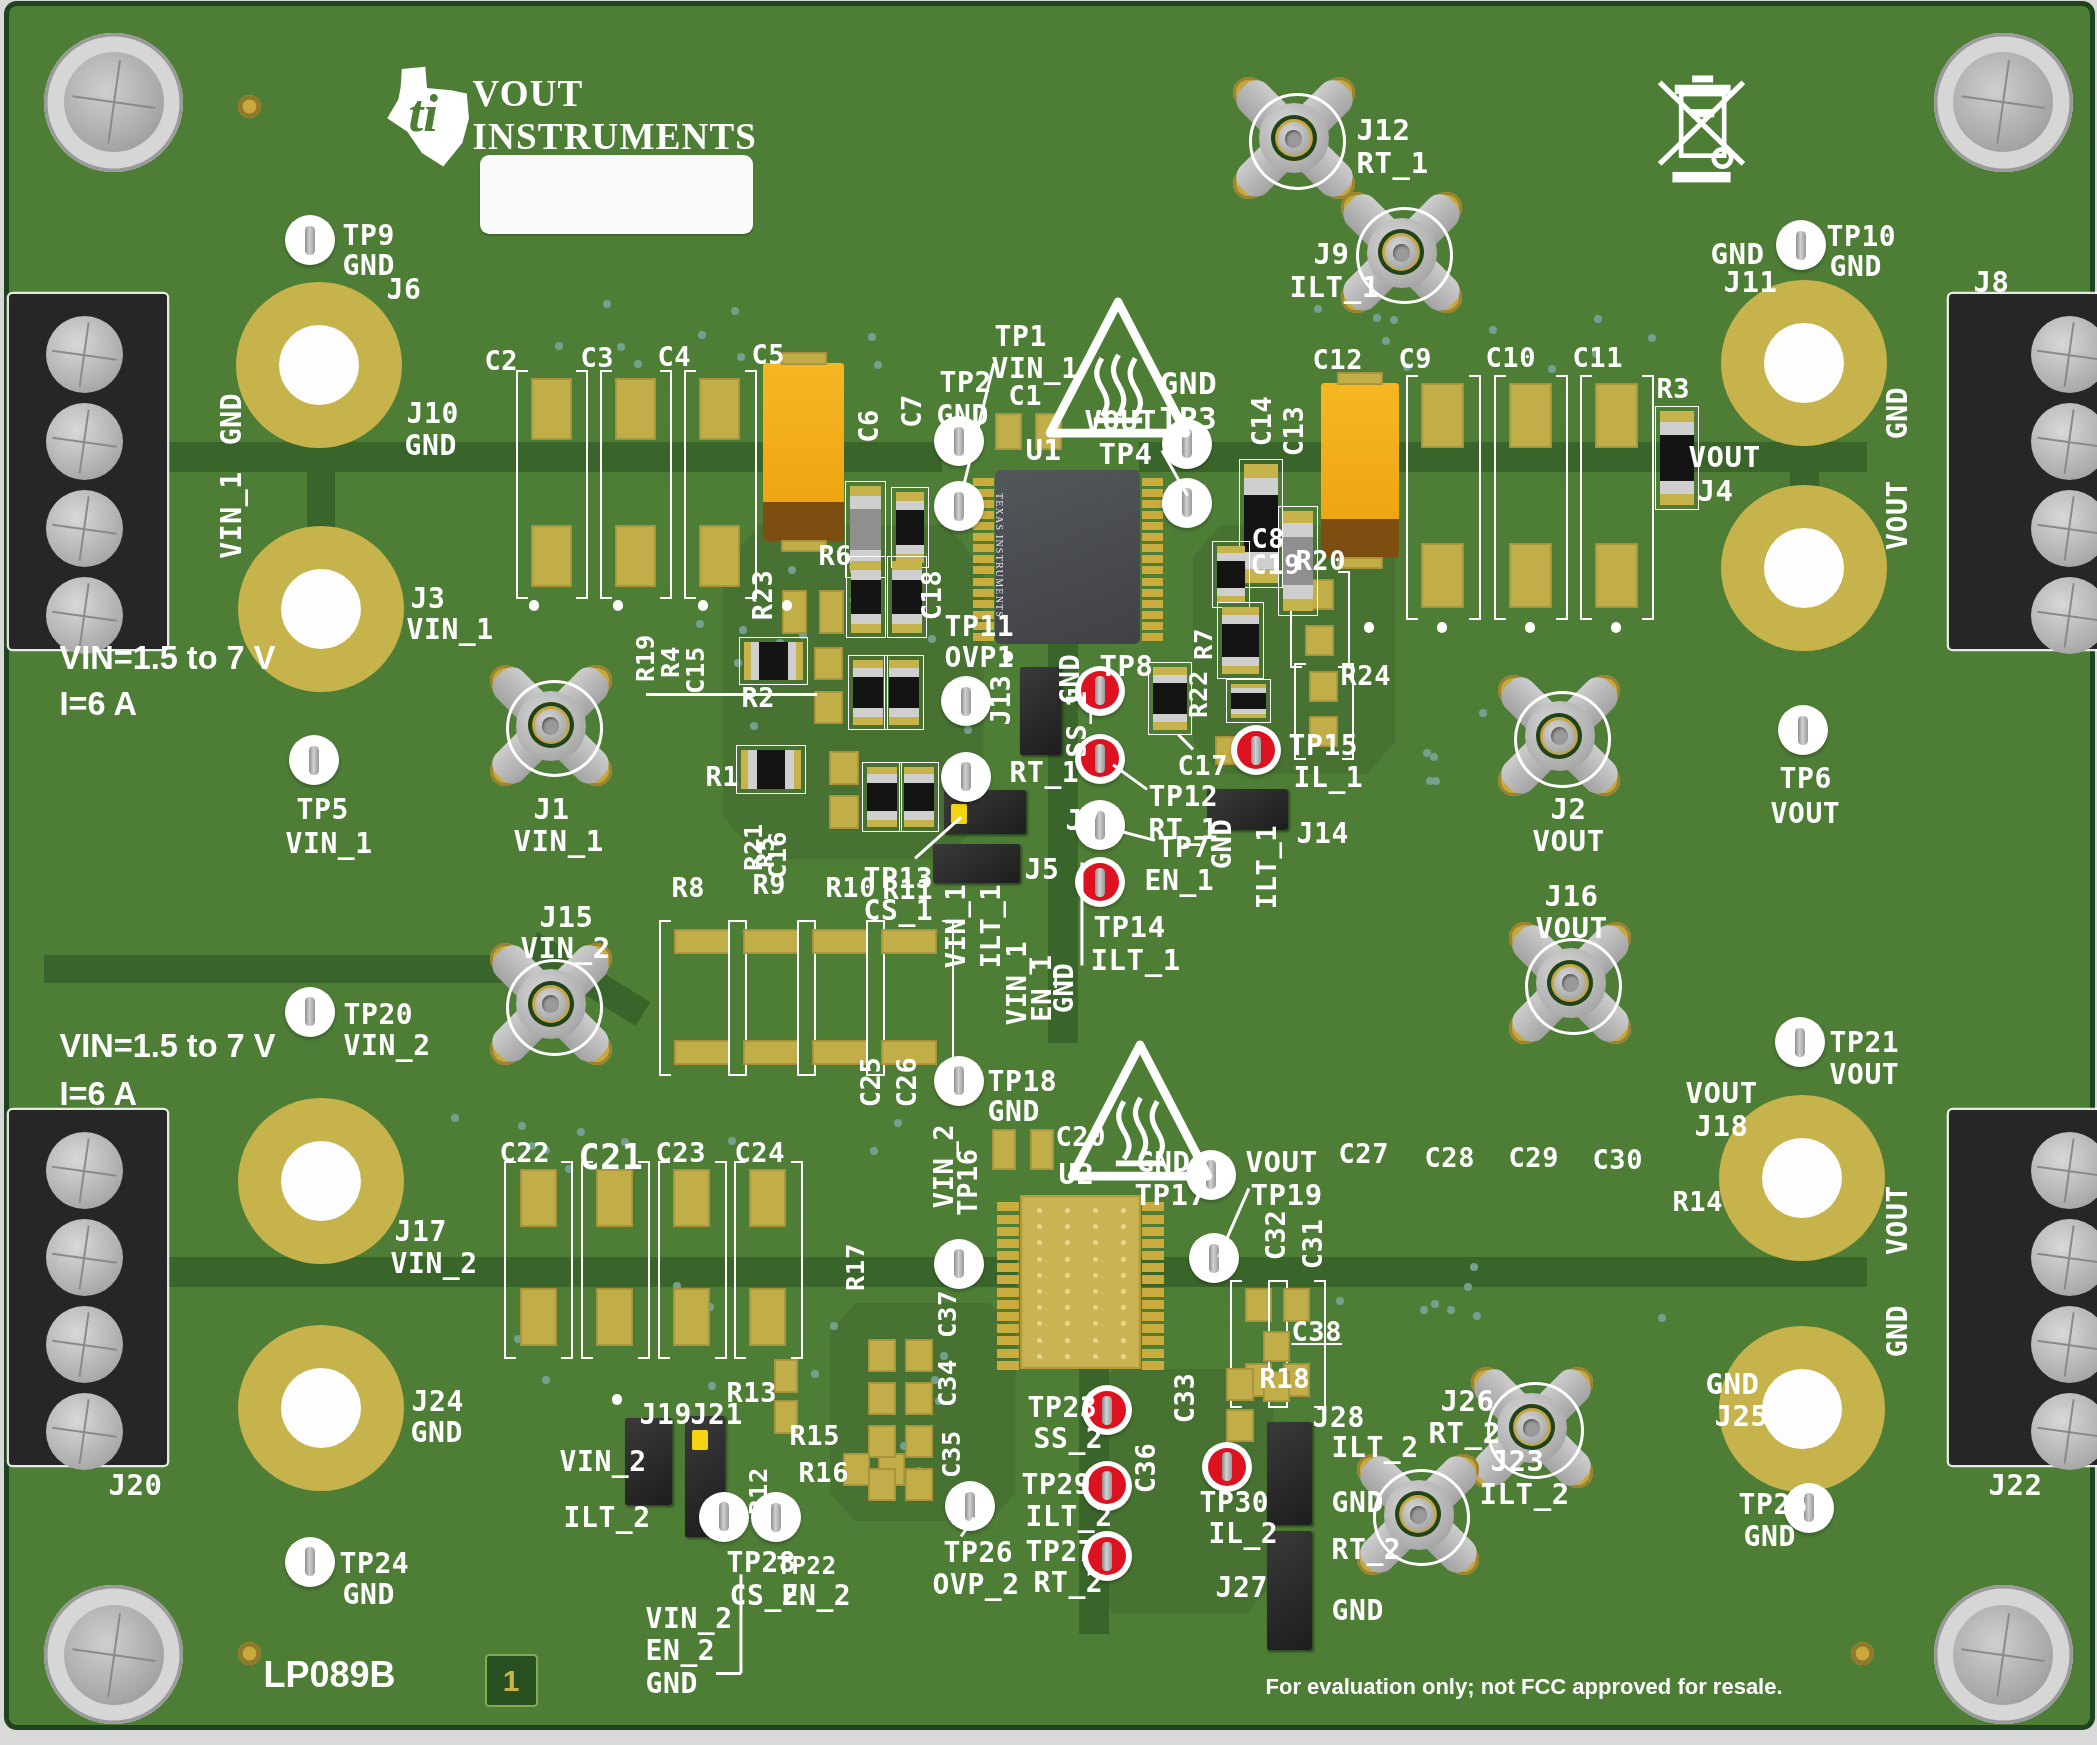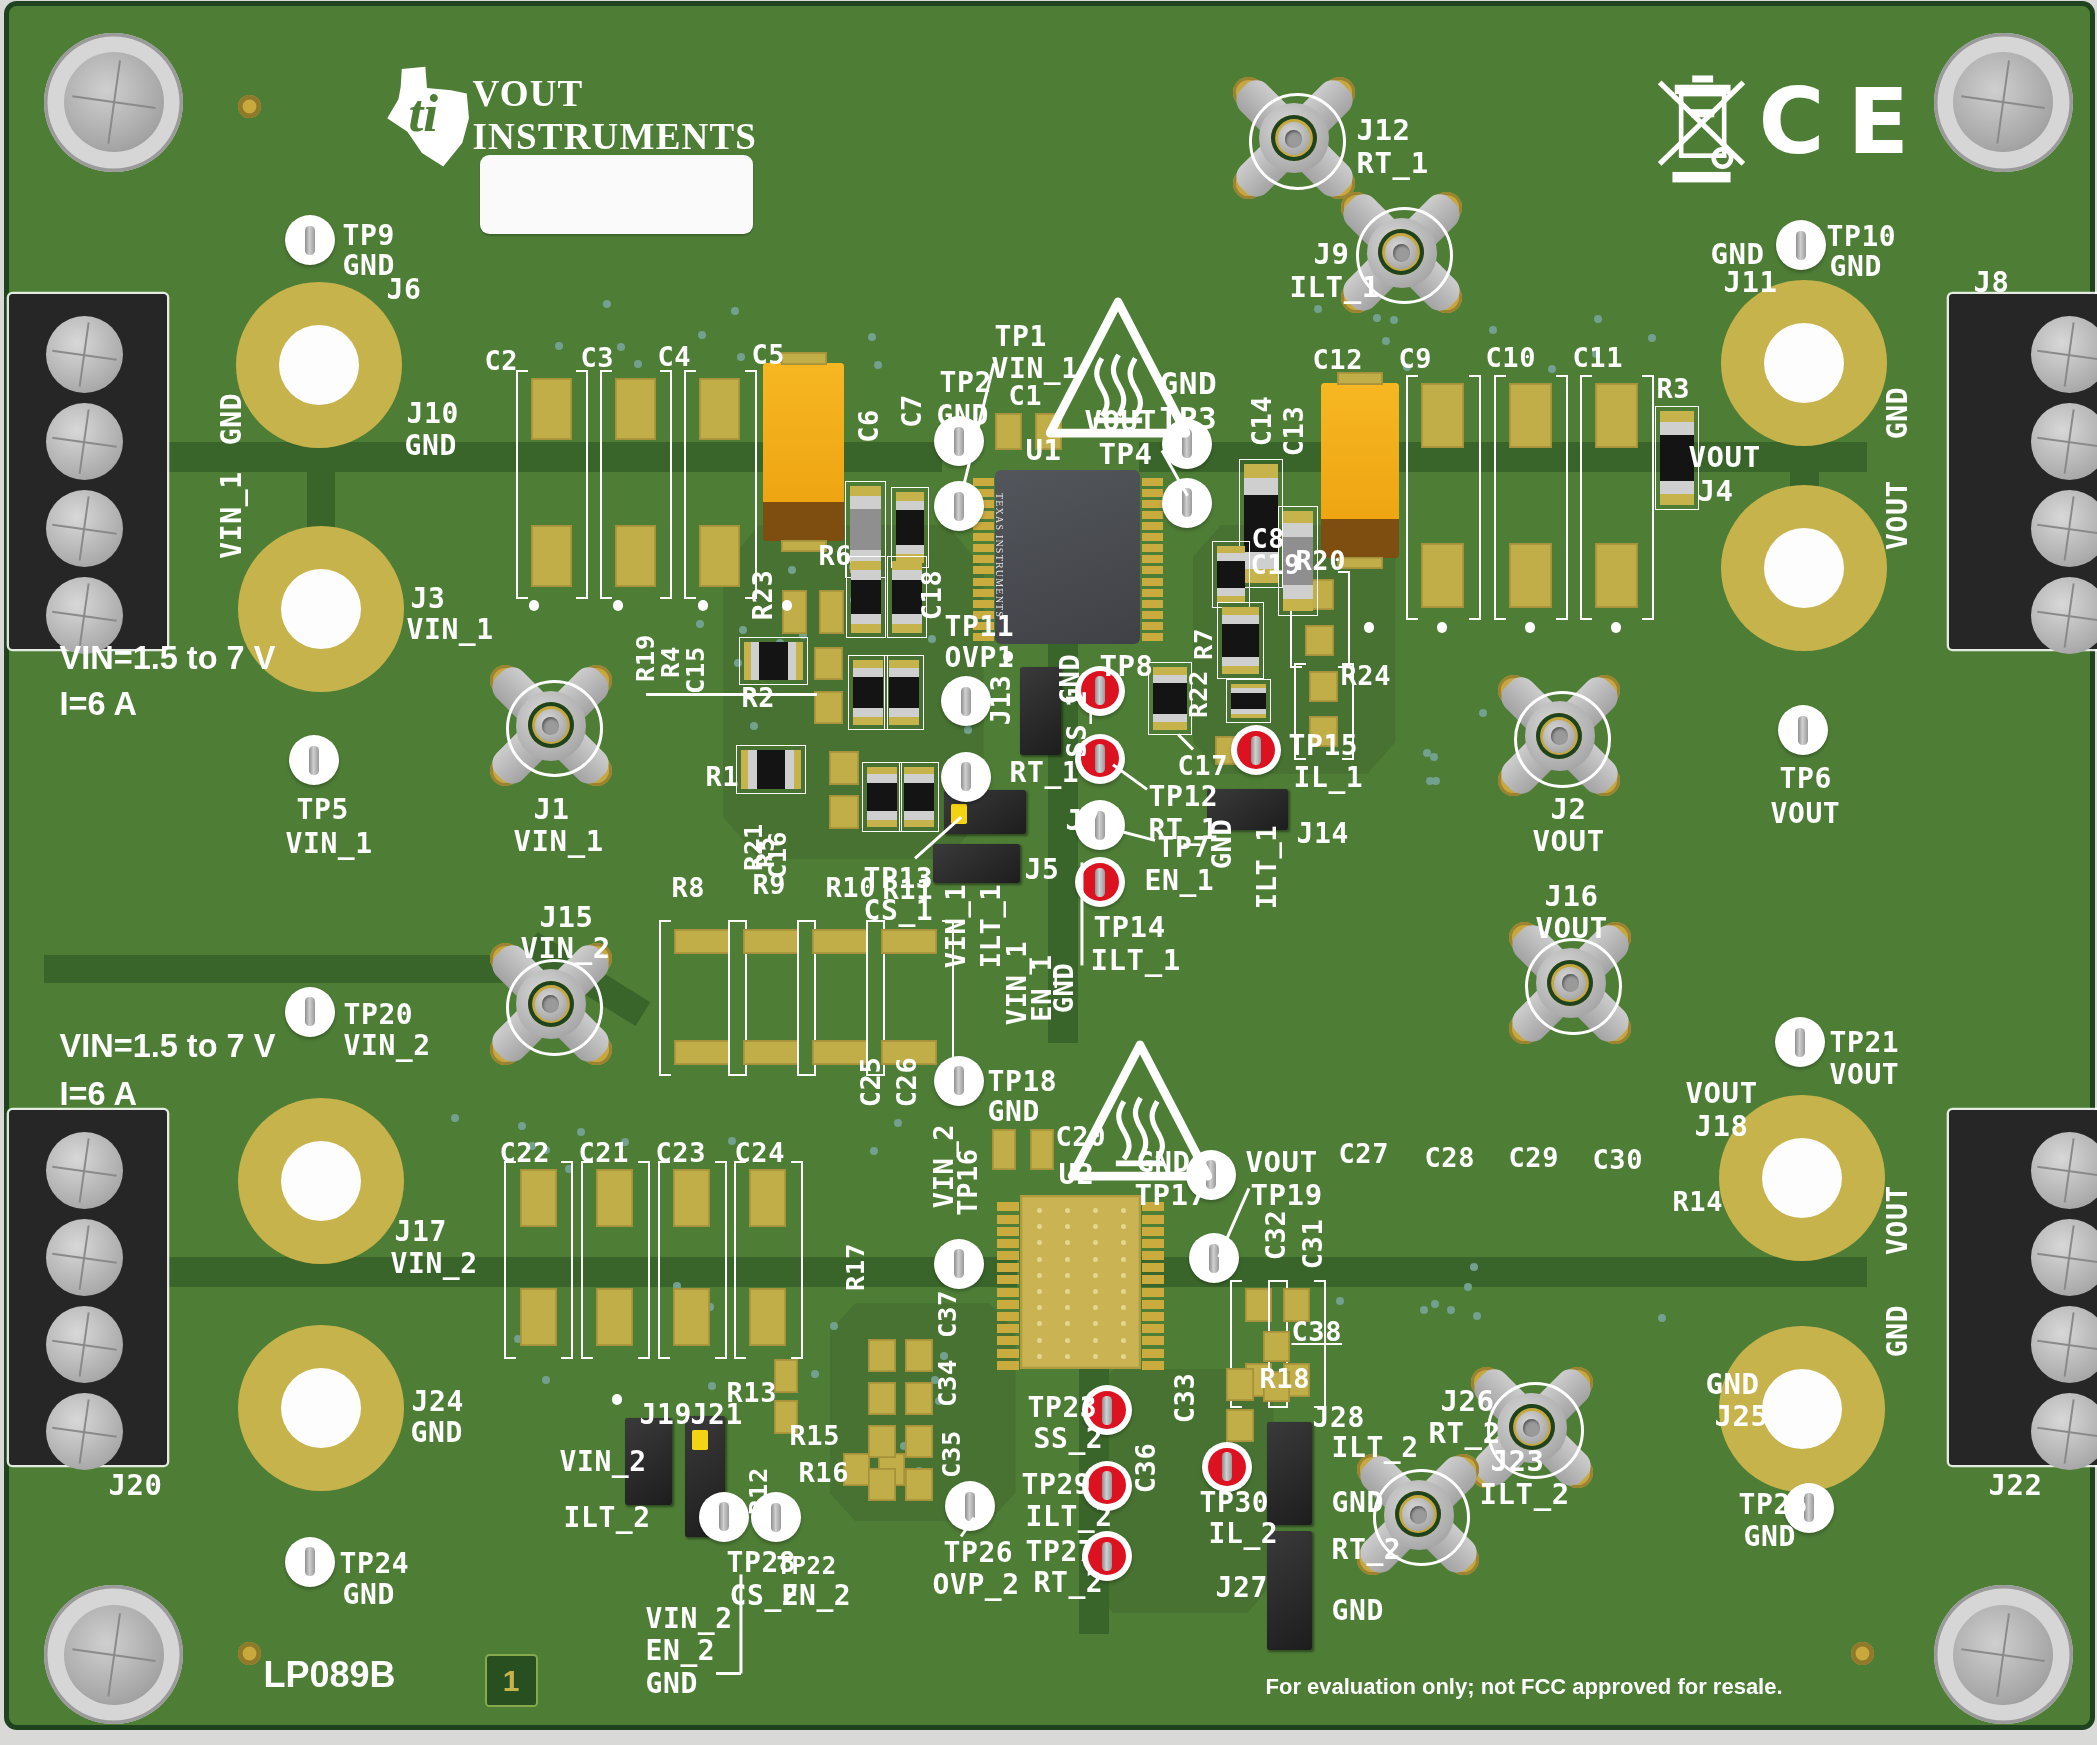--- a/index.html
+++ b/index.html
@@ -796,21 +796,21 @@
       <div class="a lbl" style="left: 781px; top: 1416px; font-size: 27px;">R15</div>
       <div class="a lbl vert" style="left: 749px; top: 1485px; font-size: 25.5px;">R12</div>
       <div class="a lbl" style="left: 790px; top: 1453px; font-size: 27px;">R16</div>
       <div class="a lbl vert" style="left: 846px; top: 1261px; font-size: 25.5px;">R17</div>
       <div class="a lbl vert" style="left: 938px; top: 1308px; font-size: 25.5px;">C37</div>
       <div class="a lbl vert" style="left: 938px; top: 1377px; font-size: 25.5px;">C34</div>
       <div class="a lbl vert" style="left: 942px; top: 1448px; font-size: 25.5px;">C35</div>
       <div class="a lbl" style="left: 331px; top: 1543px; font-size: 28px;">TP24</div>
       <div class="a lbl" style="left: 334px; top: 1574px; font-size: 28px;">GND</div>
       <div class="a lbl" style="left: 491px; top: 1133px; font-size: 27px;">C22</div>
-      <div class="a lbl" style="left: 570px; top: 1133px; font-size: 27px;">C21</div>
+      <div class="a lbl" style="left: 570px; top: 1133px; font-size: 35px;">C21</div>
       <div class="a lbl" style="left: 647px; top: 1133px; font-size: 27px;">C23</div>
       <div class="a lbl" style="left: 726px; top: 1133px; font-size: 27px;">C24</div>
       <div class="a lbl" style="left: 100px; top: 1464px; font-size: 29px;">J20</div>
       <div class="a lbl" style="left: 1980px; top: 1464px; font-size: 29px;">J22</div>
       <div class="a lbl" style="left: 386px; top: 1211px; font-size: 28px;">J17</div>
       <div class="a lbl" style="left: 382px; top: 1243px; font-size: 28px;">VIN_2</div>
       <div class="a lbl" style="left: 403px; top: 1381px; font-size: 28px;">J24</div>
       <div class="a lbl" style="left: 402px; top: 1412px; font-size: 28px;">GND</div>
       <div class="a lblb" style="left: 255px; top: 1648px; font-size: 36px;">LP089B</div>
       <div class="a lblb" style="left: 1257px; top: 1668px; font-size: 22px;">For evaluation only; not FCC approved for resale.</div>
@@ -824,17 +824,16 @@
       <div class="a " style="left: 1646px; top: 52px; width: 93px; height: 125px;"><svg width="93" height="125" viewBox="0 0 160 215">
   <rect x="45" y="62" width="74" height="106" fill="none" stroke="#fff" stroke-width="8"></rect>
   <rect x="34" y="46" width="96" height="16" fill="#fff"></rect>
   <rect x="64" y="30" width="36" height="12" fill="#fff"></rect>
   <rect x="62" y="88" width="40" height="14" fill="#fff"></rect>
   <circle cx="116" cy="172" r="15" fill="none" stroke="#fff" stroke-width="8"></circle>
   <line x1="8" y1="42" x2="152" y2="182" stroke="#fff" stroke-width="9"></line>
   <line x1="152" y1="42" x2="8" y2="182" stroke="#fff" stroke-width="9"></line>
   <rect x="30" y="196" width="100" height="18" fill="#fff"></rect>
         </svg></div>
-      <div class="a ce" style="left: 1750px; top: 63px; font-size: 90px;">CE</div>
       <div class="a marker" style="left: 476px; top: 1648px; width: 49px; height: 49px; font-size: 30px;">1</div>
     </div>
 </div>
 
 
 </body></html>

